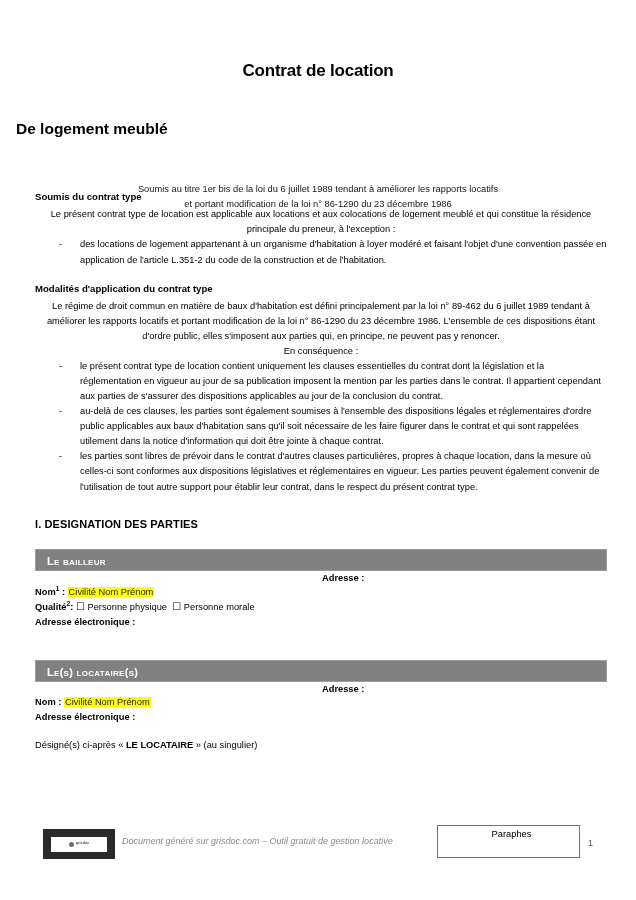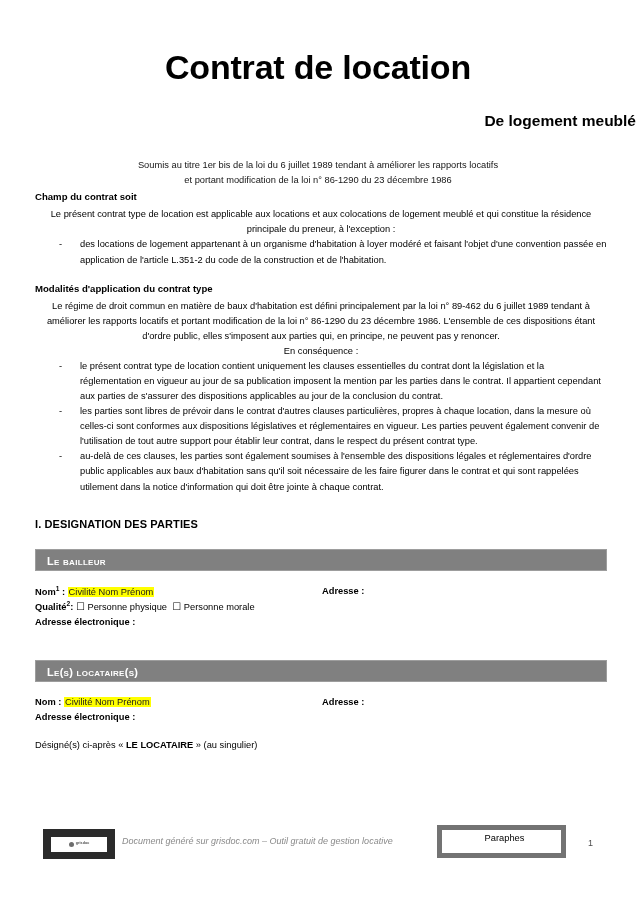--- a/index.html
+++ b/index.html
@@ -18,32 +18,32 @@
 
   .page {
     position: absolute;
     inset: 0;
     padding: 0;
   }
 
   
   .doc-title {
     text-align: center;
-    font-size: 34px;
+    font-size: 17px;
     font-weight: bold;
     letter-spacing: -0.2px;
-    margin: 4px;
+    margin: 17px;
     padding-top: 45px;
     line-height: 1.1;
   }
   .doc-subtitle {
-    text-align: right;
+    text-align: left;
     font-size: 15.5px;
     font-weight: bold;
-    margin: 0;
+    margin: 16px;
     padding-top: 22px;
     line-height: 1.1;
   }
   .doc-legal {
     text-align: center;
     font-size: 9.3px;
     margin: 0;
     padding-top: 29px;
     line-height: 1.62;
     color: #151515;
@@ -125,21 +125,21 @@
   .sup { font-size: 6.6px; vertical-align: super; font-weight: bold; }
   .hl {
     background: #ffff00;
     color: #1b1b1b;
     padding: 0 1px;
     margin-top: 12px;
   }
   .addr-col {
     position: absolute;
     left: 287px;
-    top: 13px;
+    top: 0;
     font-size: 9.3px;
     font-weight: bold;
     line-height: 1.55;
   }
   .cbx {
     font-family: "DejaVu Sans", sans-serif;
     font-size: 10px;
     font-weight: normal;
   }
   .desig {
@@ -196,23 +196,23 @@
     left: 122px;
     top: 16px;
     font-size: 9px;
     font-style: italic;
     color: #8a8a8a;
   }
   .paraphes {
     position: absolute;
     left: 437px;
     top: 5px;
-    width: 129px;
+    width: 143px;
     height: 33px;
-    border: 5px solid #737373;
+    border: 1px solid #737373;
     box-sizing: border-box;
   }
   .paraphes span {
     display: block;
     padding: 3px 0 0 6px;
     font-size: 9.3px;
     color: #000;
   }
   .page-num {
     position: absolute;
@@ -230,37 +230,37 @@
   <h1 class="doc-title">Contrat de location</h1>
   <h2 class="doc-subtitle">De logement meublé</h2>
   <p class="doc-legal">
     <span>Soumis au titre 1er bis de la loi du 6 juillet 1989 tendant à améliorer les rapports locatifs</span><br>
     <span>et portant modification de la loi n° 86-1290 du 23 décembre 1986</span>
   </p>
 
   <div class="content">
 
     <div>
-      <p class="h-sec">Champ du contrat soit</p>
+      <p class="h-sec">Soumis du contrat type</p>
       <p class="para">Le présent contrat type de location est applicable aux locations et aux colocations de logement meublé et qui constitue la résidence principale du preneur, à l'exception :</p>
       <ul class="dash">
         <li>des locations de logement appartenant à un organisme d'habitation à loyer modéré et faisant l'objet d'une convention passée en application de l'article L.351-2 du code de la construction et de l'habitation.</li>
       </ul>
     </div>
 
     <div class="block-gap"></div>
 
     <div>
       <p class="h-sec">Modalités d'application du contrat type</p>
       <p class="para">Le régime de droit commun en matière de baux d'habitation est défini principalement par la loi n° 89-462 du 6 juillet 1989 tendant à améliorer les rapports locatifs et portant modification de la loi n° 86-1290 du 23 décembre 1986. L'ensemble de ces dispositions étant d'ordre public, elles s'imposent aux parties qui, en principe, ne peuvent pas y renoncer.</p>
       <p class="para">En conséquence :</p>
       <ul class="dash">
         <li>le présent contrat type de location contient uniquement les clauses essentielles du contrat dont la législation et la réglementation en vigueur au jour de sa publication imposent la mention par les parties dans le contrat. Il appartient cependant aux parties de s'assurer des dispositions applicables au jour de la conclusion du contrat.</li>
+        <li>au-delà de ces clauses, les parties sont également soumises à l'ensemble des dispositions légales et réglementaires d'ordre public applicables aux baux d'habitation sans qu'il soit nécessaire de les faire figurer dans le contrat et qui sont rappelées utilement dans la notice d'information qui doit être jointe à chaque contrat.</li>
         <li>les parties sont libres de prévoir dans le contrat d'autres clauses particulières, propres à chaque location, dans la mesure où celles-ci sont conformes aux dispositions législatives et réglementaires en vigueur. Les parties peuvent également convenir de l'utilisation de tout autre support pour établir leur contrat, dans le respect du présent contrat type.</li>
-        <li>au-delà de ces clauses, les parties sont également soumises à l'ensemble des dispositions légales et réglementaires d'ordre public applicables aux baux d'habitation sans qu'il soit nécessaire de les faire figurer dans le contrat et qui sont rappelées utilement dans la notice d'information qui doit être jointe à chaque contrat.</li>
       </ul>
     </div>
 
     <div style="height:22px"></div>
 
     <p class="h-roman">I. DESIGNATION DES PARTIES</p>
 
     <div style="height:17px"></div>
 
     <div class="party-bar">

